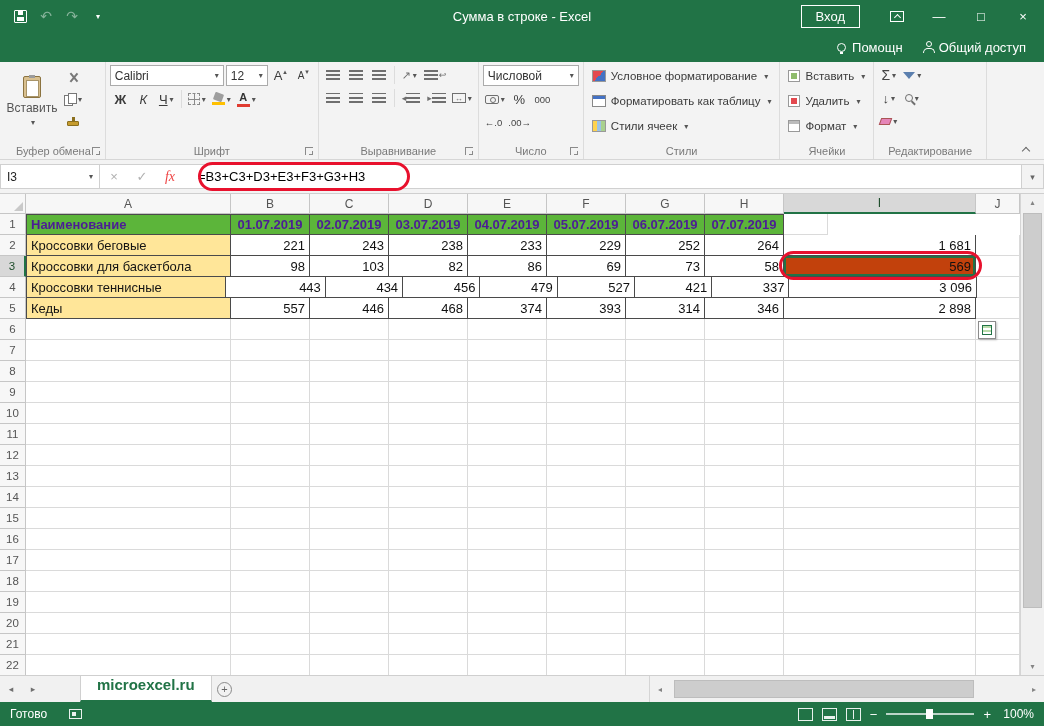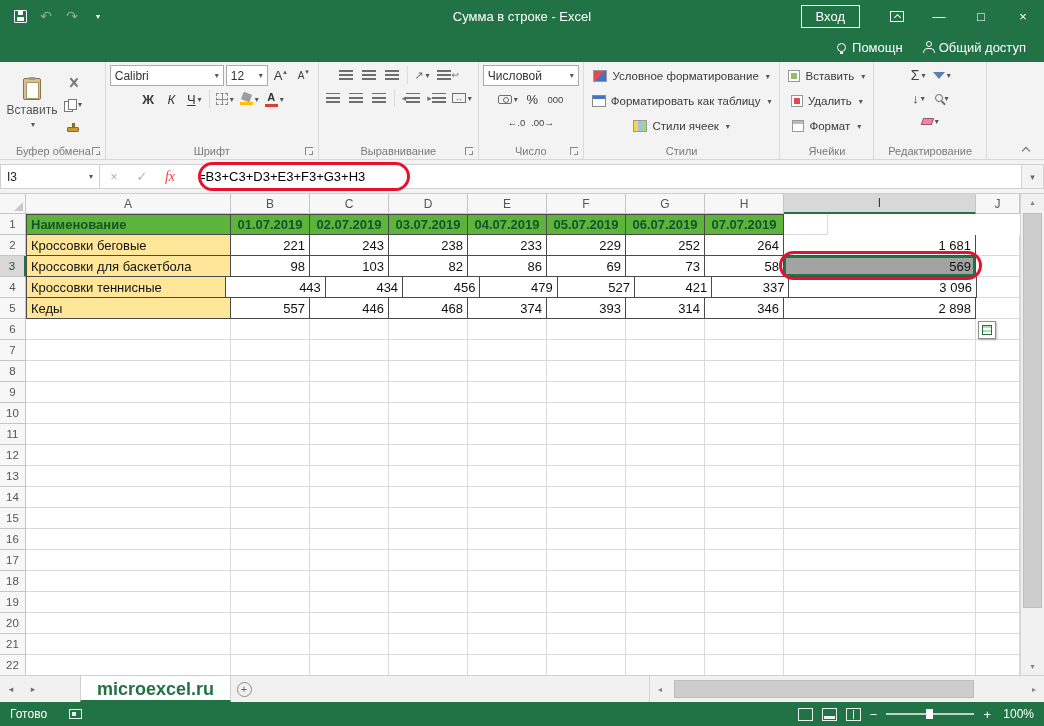--- a/index.html
+++ b/index.html
@@ -32,21 +32,21 @@
 .tr-item{display:flex;align-items:center;gap:6px;white-space:nowrap}
 .ic-bulb{width:9px;height:9px;border:1px solid #fff;border-radius:50%;position:relative;display:inline-block}
 .ic-bulb:after{content:"";position:absolute;left:2px;bottom:-3px;width:3px;height:2px;background:#fff}
 .ic-person{width:10px;height:10px;position:relative;display:inline-block}
 .ic-person:before{content:"";position:absolute;left:3px;top:-1px;width:4px;height:4px;border:1px solid #fff;border-radius:50%}
 .ic-person:after{content:"";position:absolute;left:0;bottom:-1px;width:10px;height:4px;border:1px solid #fff;border-bottom:none;border-radius:5px 5px 0 0}
 
 
 .ribbon{height:98px;background:#f3f3f3;border-bottom:1px solid #d6d6d6;display:flex;position:relative;padding-left:2px;overflow:hidden;flex:0 0 auto;color:#3b3b3b}
 .grp{display:flex;flex-direction:column;border-right:1px solid #dcdcdc;padding:3px 4px 0}
-.g-body{flex:1;display:flex;gap:4px;align-items:center}
+.g-body{flex:1;display:flex;gap:4px;align-items:flex-start}
 .g-body.col{flex-direction:column;gap:3px}
 .frow{display:flex;align-items:center;gap:2px}
 .g-label{height:17px;display:flex;align-items:center;justify-content:center;color:#7a7a7a;font-size:11px;position:relative;padding:0 10px;white-space:nowrap}
 .launcher{position:absolute;right:1px;bottom:4px;width:8px;height:8px;border-left:1px solid #8a8a8a;border-top:1px solid #8a8a8a;display:none}
 .launcher:after{content:"";position:absolute;right:0;bottom:0;width:3px;height:3px;border-right:1px solid #8a8a8a;border-bottom:1px solid #8a8a8a}
 .has-launcher .launcher{display:block}
 .dd{font-size:8px;color:#555;margin-left:2px}
 .sbtn{min-width:21px;height:20px;display:flex;align-items:center;justify-content:center;font-size:13px;padding:0 2px}
 .vsep{width:1px;height:18px;background:#dcdcdc;margin:0 2px}
 .paste-big{width:52px;height:72px;display:flex;flex-direction:column;align-items:center;justify-content:center;gap:3px;font-size:12px;color:#555}
@@ -127,40 +127,40 @@
 .col-headers{display:flex}
 .colh{height:20px;display:flex;align-items:center;justify-content:center;border-right:1px solid #c6c6c6;border-bottom:1px solid #c6c6c6;background:#f7f7f7;color:#555;font-size:12px}
 .colh.sel{background:#d8d8d8;border-bottom:2px solid #217346;color:#1e4d2b}
 .gbody{flex:1;display:flex;overflow:hidden}
 .row-headers{width:26px;flex:0 0 auto}
 .rowh{height:21px;display:flex;align-items:center;justify-content:center;border-right:1px solid #c6c6c6;border-bottom:1px solid #c6c6c6;background:#f7f7f7;color:#555;font-size:11.5px}
 .rowh.sel{background:#d8d8d8;border-right:2px solid #217346;color:#1e4d2b}
 .cells{flex:1;overflow:hidden}
 .grow{display:flex;height:21px}
 .cell{height:21px;border-right:1px solid #dadada;border-bottom:1px solid #dadada;font-size:13px;display:flex;align-items:center;padding:0 4px;white-space:nowrap;overflow:hidden;color:#111;background:#fff}
-.thead{background:#5cb53a;font-weight:bold;color:#14532d}
+.thead{background:#5cb53a;font-weight:bold;color:#4c1d95}
 .tcenter{justify-content:center}
 .namecell{background:#ffe699;color:#141414}
 .numcell{justify-content:flex-end}
 .tb{border-right:1px solid #4a4a4a;border-bottom:1px solid #4a4a4a}
 .tbt{border-top:1px solid #4a4a4a}
 .tbl{border-left:1px solid #4a4a4a}
-.selcell{box-shadow:inset 0 0 0 2px #217346;background:#a3a3a3}
+.selcell{box-shadow:inset 0 0 0 2px #217346;background:#c2410c}
 .oval-cell{left:779px;top:57px;width:203px;height:29px}
 .fill-opt{position:absolute;left:978px;top:127px;width:18px;height:18px;background:#fff;border:1px solid #8c8c8c;box-shadow:1px 1px 2px rgba(0,0,0,.25)}
 .fill-opt:after{content:"";position:absolute;inset:3px;border:1px solid #217346;background:repeating-linear-gradient(#b9dcab 0 2px,#fff 2px 4px)}
 .vscroll{width:24px;background:#f1f1f1;border-left:1px solid #d5d5d5;display:flex;flex-direction:column;flex:0 0 auto}
 .vs-btn{height:17px;display:flex;align-items:center;justify-content:center;color:#848484;font-size:8px}
 .vs-track{flex:1;position:relative;padding:1px 2px}
 .vs-thumb{position:absolute;left:2px;right:2px;top:2px;height:395px;background:#cdcdcd;border:1px solid #bdbdbd}
 
 
 .tabbar{height:27px;background:#f1f1f1;border-top:1px solid #cfcfcf;display:flex;align-items:stretch;flex:0 0 auto}
 .tb-nav{width:22px;display:flex;align-items:center;justify-content:center;color:#707070;font-size:9px}
-.sheet-tab{background:#fff;border-right:1px solid #d0d0d0;border-left:1px solid #d0d0d0;border-bottom:2px solid #217346;color:#217346;font-weight:bold;font-size:18px;display:flex;align-items:flex-end;padding:0 16px;margin-left:36px}
+.sheet-tab{background:#fff;border-right:1px solid #d0d0d0;border-left:1px solid #d0d0d0;border-bottom:2px solid #217346;color:#217346;font-weight:bold;font-size:15px;display:flex;align-items:flex-start;padding:0 16px;margin-left:36px}
 .new-sheet{width:26px;display:flex;align-items:center;justify-content:center}
 .new-sheet span{width:15px;height:15px;border:1px solid #8a8a8a;border-radius:50%;display:flex;align-items:center;justify-content:center;font-size:11px;color:#666;line-height:1}
 .hscroll{margin-left:auto;width:395px;display:flex;align-items:stretch;border-left:1px solid #d5d5d5;background:#f1f1f1}
 .hs-btn{width:20px;display:flex;align-items:center;justify-content:center;color:#848484;font-size:8px}
 .hs-track{flex:1;position:relative;margin:2px 0}
 .hs-thumb{position:absolute;top:2px;bottom:2px;left:4px;width:300px;background:#cdcdcd;border:1px solid #bdbdbd}
 
 
 .statusbar{height:24px;background:#217346;color:#fff;display:flex;align-items:center;font-size:12px;padding:0 10px;flex:0 0 auto}
 .sb-ready{margin-right:22px}

